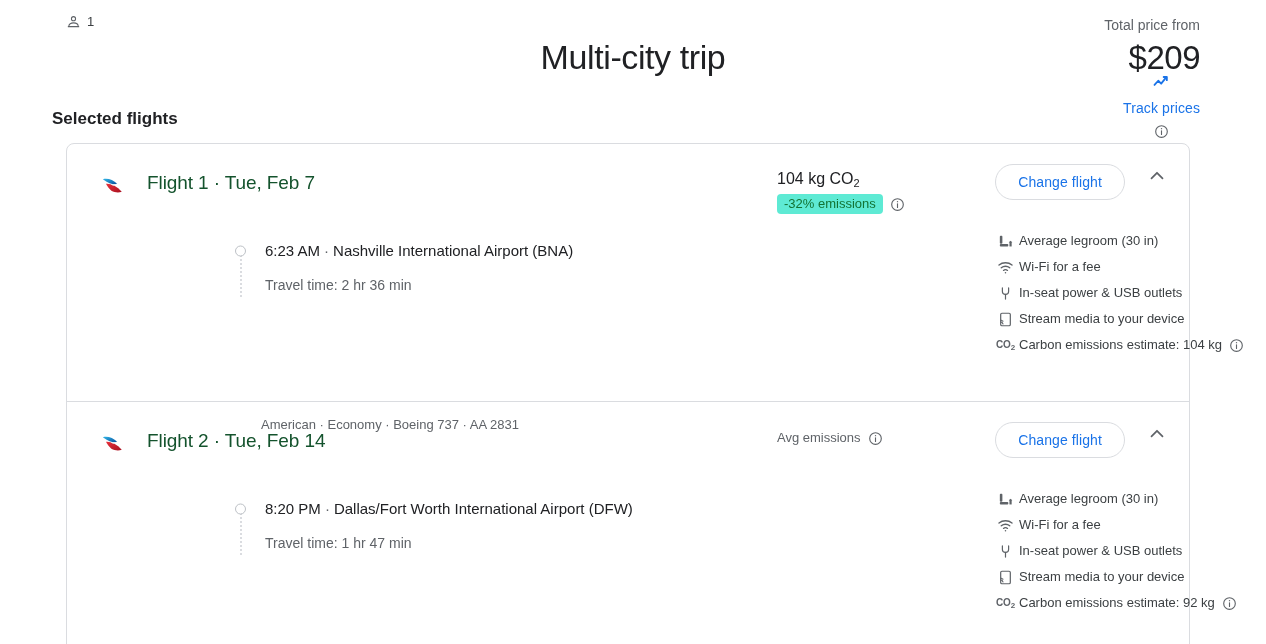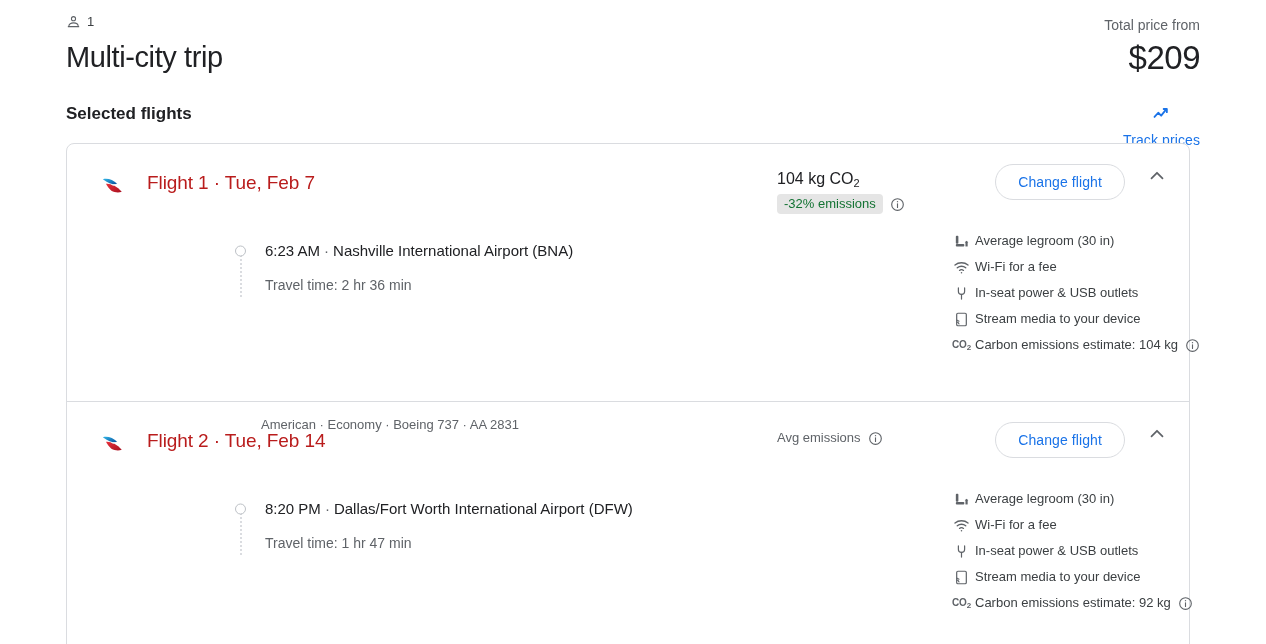--- a/index.html
+++ b/index.html
@@ -40,26 +40,27 @@
     width: 15px;
     height: 15px;
     color: #5f6368;
   }
   .pax-count {
     font-size: 13px;
     color: #3c4043;
     line-height: 15px;
   }
   .trip-title {
-    font-size: 29px;
+    font-size: 34px;
     font-weight: 400;
     letter-spacing: -0.4px;
     color: #202124;
     margin-top: 6px;
     line-height: 42px;
+    text-align: center;
   }
   .price-block {
     position: absolute;
     right: 0;
     top: 8px;
     text-align: right;
   }
   .price-label {
     font-size: 14px;
     color: #5f6368;
@@ -70,25 +71,26 @@
     font-weight: 400;
     letter-spacing: -0.5px;
     color: #202124;
     line-height: 44px;
     margin-top: 2px;
   }
 
   
   .section-bar {
     position: absolute;
-    left: 66px;
+    left: 52px;
     right: 66px;
     top: 104px;
     height: 30px;
     display: flex;
+    align-items: center;
     justify-content: space-between;
   }
   .section-title {
     font-size: 17px;
     font-weight: 700;
     color: #202124;
     letter-spacing: 0px;
   }
   .track-wrap {
     display: flex;
@@ -168,21 +170,21 @@
     width: 36px;
     height: 36px;
     flex: 0 0 36px;
     margin-top: 2px;
     margin-left: 6px;
   }
   .flight-headline {
     flex: 0 0 auto;
     margin-left: 14px;
     font-size: 19px;
-    color: #b91c1c;
+    color: #14532d;
     line-height: 26px;
     letter-spacing: -0.1px;
     padding-top: 4px;
   }
   .emissions-block {
     position: absolute;
     left: 710px;
     top: 24px;
     width: 190px;
   }
@@ -199,21 +201,21 @@
     top: 3px;
   }
   .emissions-sub {
     display: flex;
     align-items: center;
     gap: 7px;
     margin-top: 3px;
   }
   .badge-green {
     display: inline-block;
-    background: #e5e5e5;
+    background: #5eead4;
     color: #137333;
     font-size: 13px;
     line-height: 18px;
     padding: 1px 7px;
     border-radius: 4px;
     white-space: nowrap;
   }
   .plain-sub {
     font-size: 13px;
     color: #5f6368;
@@ -336,20 +338,21 @@
     height: 26px;
   }
   .am-icon {
     width: 17px;
     height: 17px;
     flex: 0 0 17px;
     color: #5f6368;
     display: inline-flex;
     align-items: center;
     justify-content: center;
+    margin-left: 44px;
   }
   .am-text {
     font-size: 13px;
     color: #3c4043;
     line-height: 18px;
     white-space: nowrap;
   }
   .am-row-end {
     display: flex;
     align-items: center;

